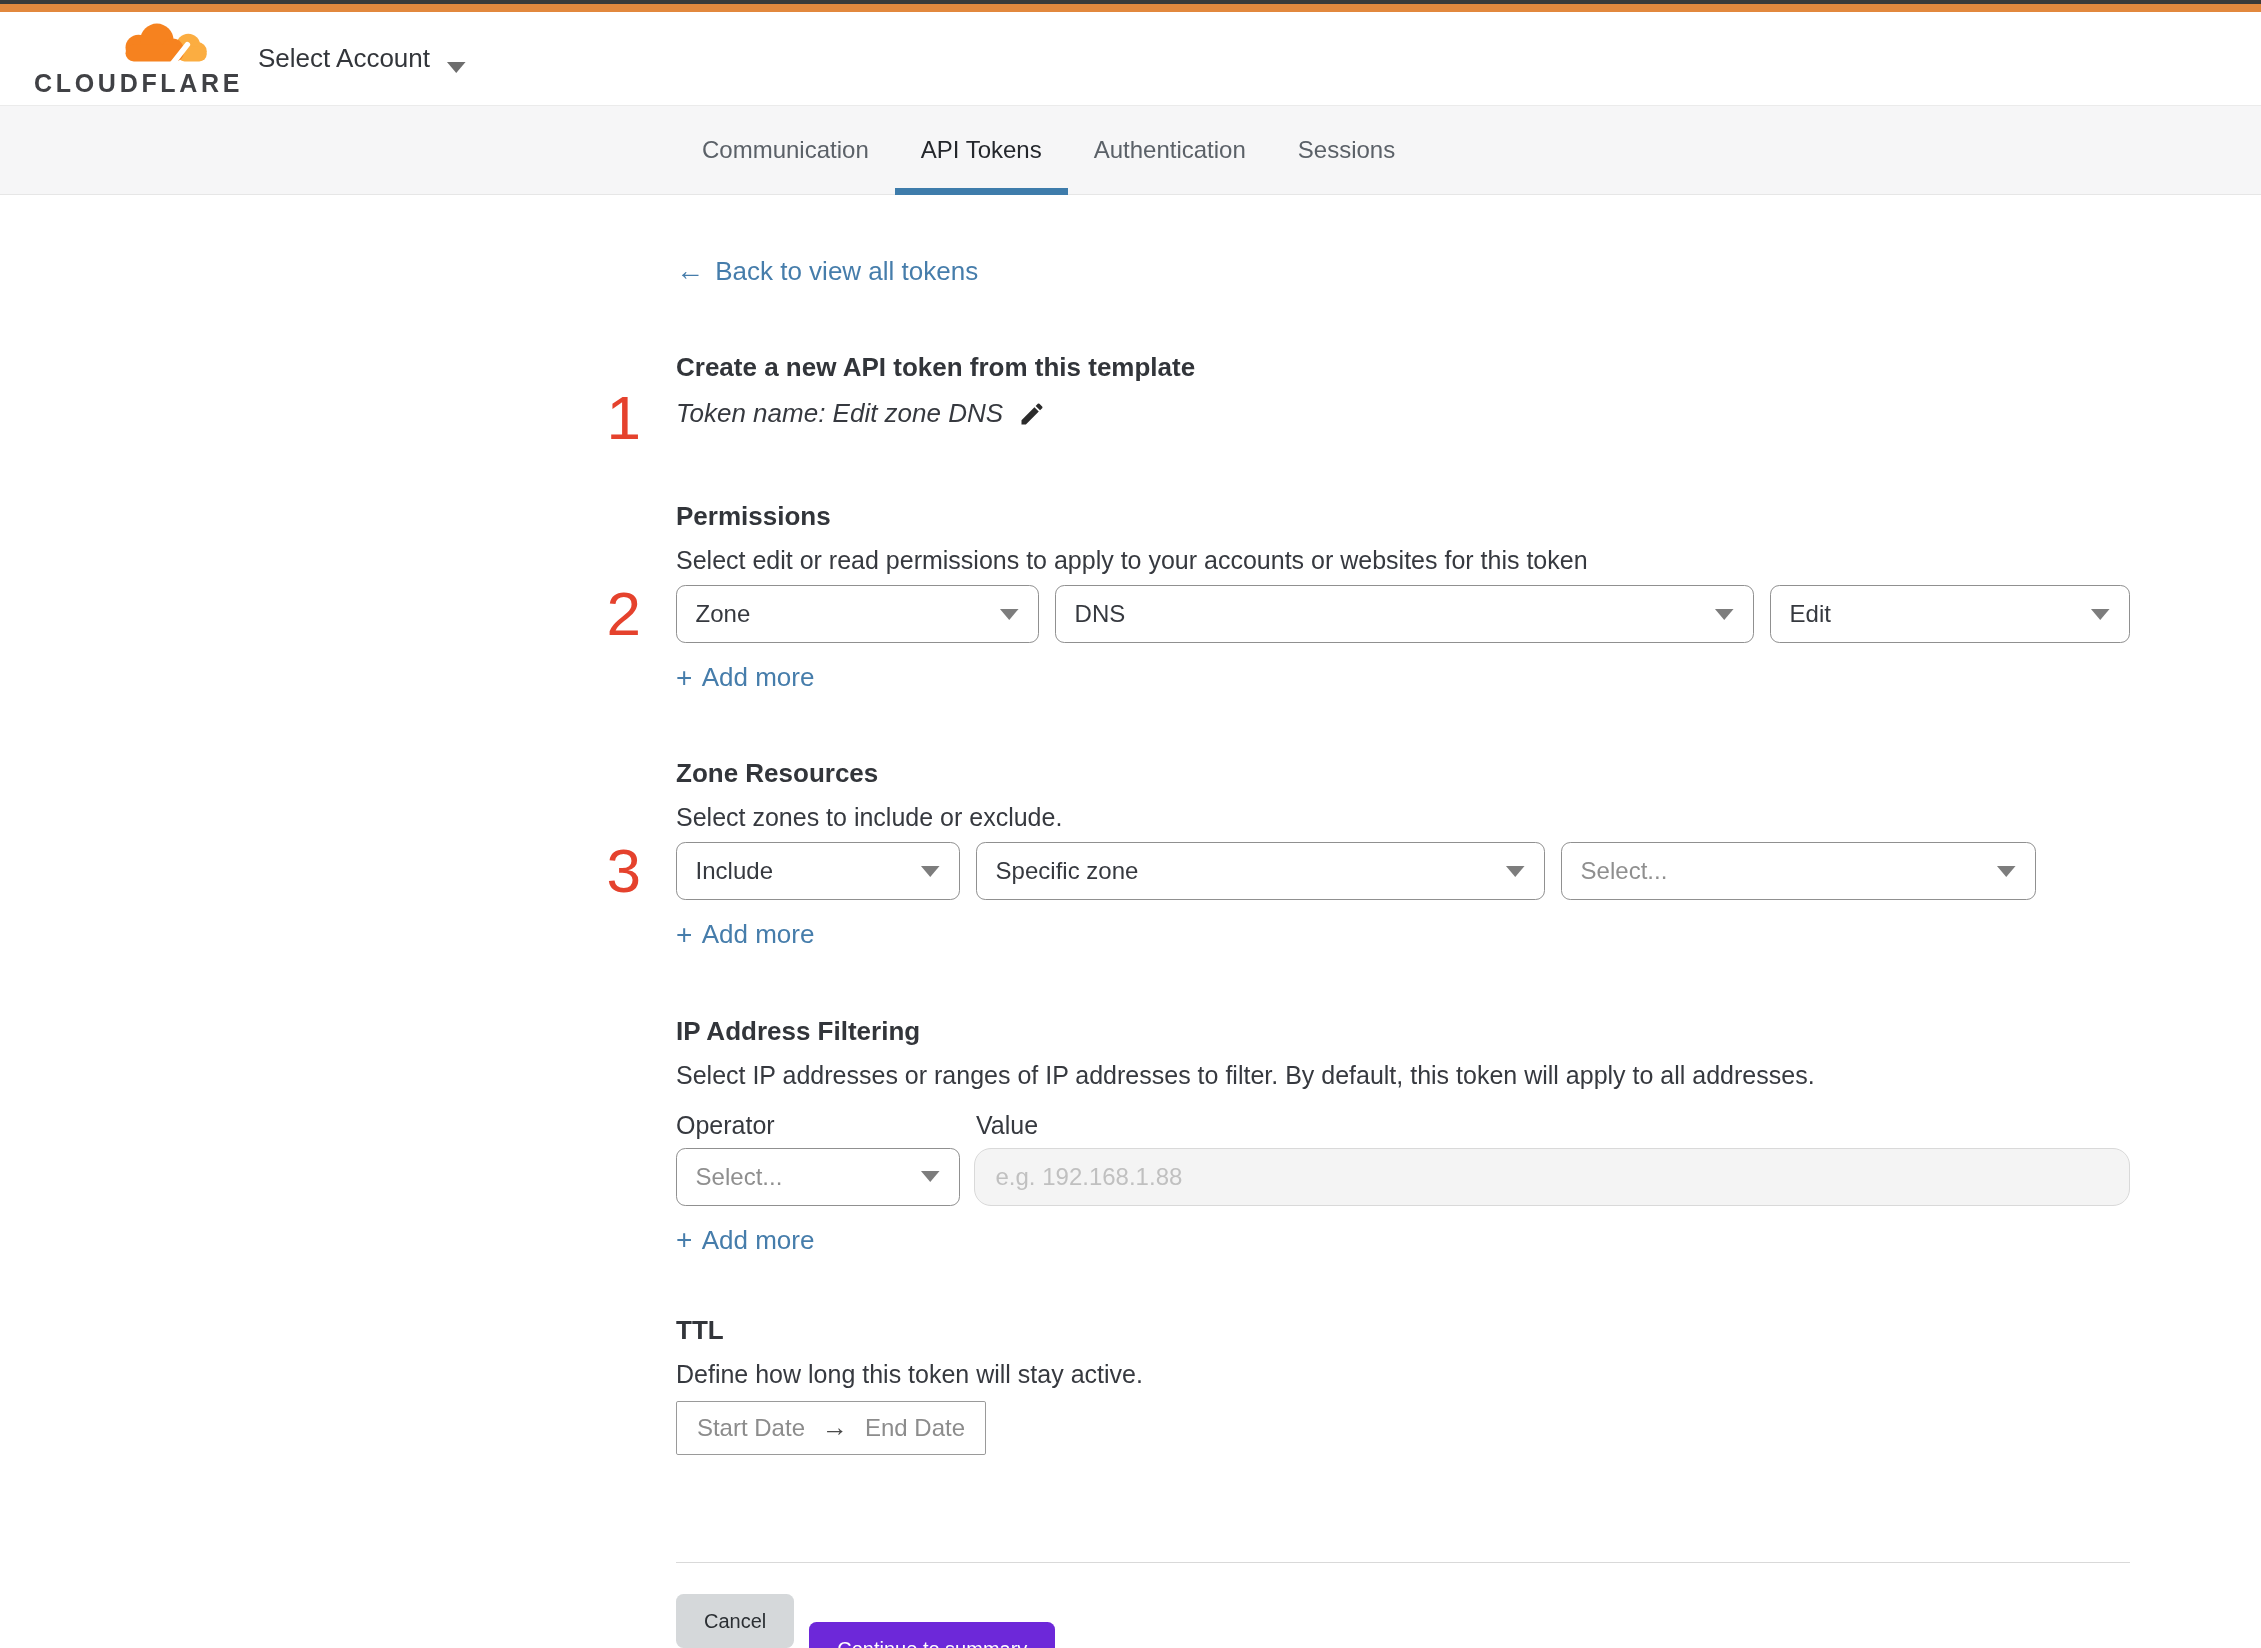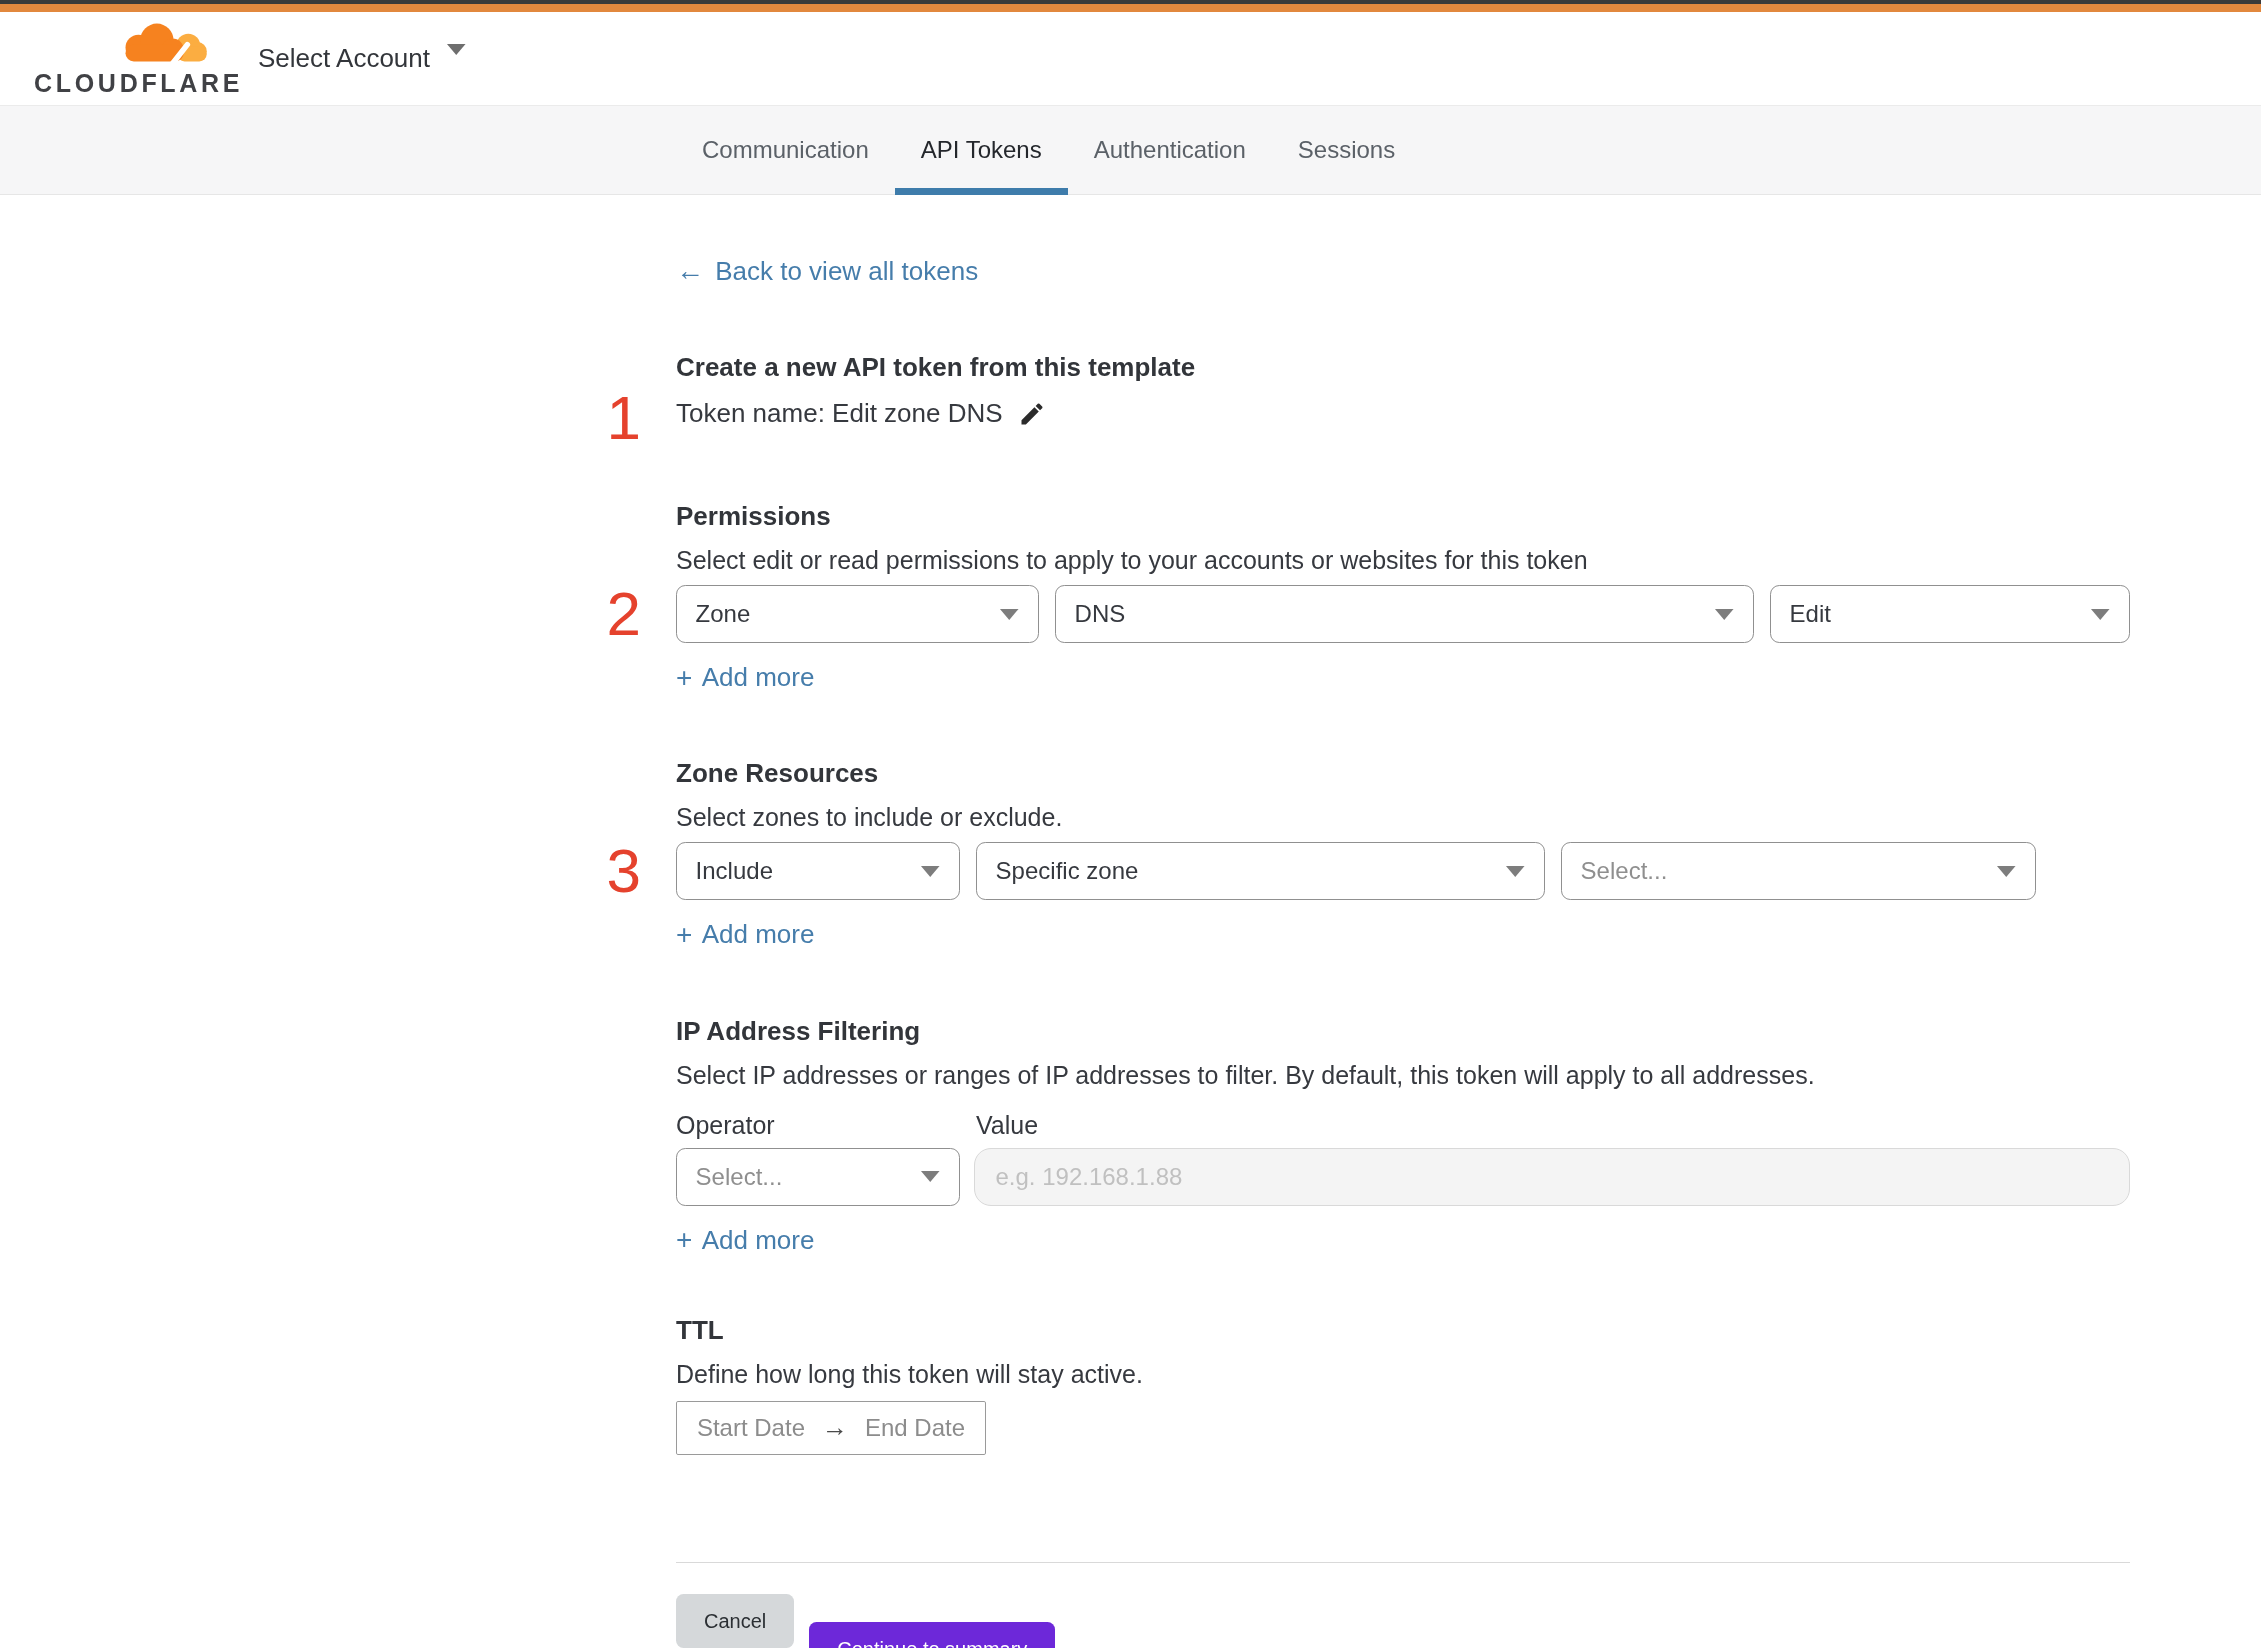--- a/index.html
+++ b/index.html
@@ -6,41 +6,41 @@
   html,body { width:2262px; height:1648px; background:#ffffff;
     font-family:"Liberation Sans", sans-serif; color:#36393f; overflow:hidden; }
 
   .top-strip { height:3.7px; background:#3a3a3a; }
   .brand-bar { height:8.4px; background:#e2883e; }
 
   header { height:93px; background:#fff; display:flex; align-items:center; }
   .logo { margin-left:34px; width:170px; display:flex; flex-direction:column; align-items:flex-end; cursor:pointer; }
   .logo-cloud { margin-right:-3.7px; }
   .logo-text { font-size:25px; font-weight:700; letter-spacing:3.7px; color:#404145; align-self:flex-start; margin-top:1.9px; }
-  .account-selector { margin-left:54px; display:flex; align-items:flex-start; gap:16px; font-size:26px; color:#33363b; cursor:pointer; }
+  .account-selector { margin-left:54px; display:flex; align-items:flex-end; gap:16px; font-size:26px; color:#33363b; cursor:pointer; }
 
   .tab-bar { height:90px; background:#f6f6f7; border-top:0.9px solid #ebebeb; border-bottom:0.9px solid #e6e6e6; display:flex; padding-left:676px; }
   .tab { padding:0 26px; display:flex; align-items:center; font-size:24px; color:#5b6168; cursor:pointer; position:relative; }
   .tab.active { color:#24272c; }
   .tab.active::after { content:""; position:absolute; left:0; right:0; bottom:-0.9px; height:6.5px; background:#3e7cab; }
 
   main { position:relative; margin-left:676px; width:1454px; }
 
   .back-link { margin-top:60px; display:inline-flex; align-items:center; gap:11.2px; font-size:26px; color:#467dab; cursor:pointer; }
   .back-link .arrow { font-size:28px; }
 
   section { position:relative; }
   .marker { position:absolute; right:calc(100% + 35px); font-size:62px; line-height:58px; color:#e5422d; }
 
   h2 { font-size:26px; font-weight:700; color:#32353a; }
   p.desc { font-size:25px; margin-top:14px; color:#36393f; }
 
   .sec-intro { margin-top:65px; }
   .sec-intro .marker { top:37px; }
-  .token-line { margin-top:15px; display:flex; align-items:center; gap:15px; font-size:26px; }
+  .token-line { margin-top:15px; display:flex; align-items:center; gap:15px; font-size:26px;font-style:italic; }
   .pencil { cursor:pointer; }
 
   .sec-perm { margin-top:72px; }
   .sec-perm .marker { top:84px; }
   .sec-zone { margin-top:64px; }
   .sec-zone .marker { top:84px; }
   .sec-ip   { margin-top:65px; }
   .sec-ttl  { margin-top:59px; }
 
   .row { margin-top:10.3px; display:flex; gap:16px; }

